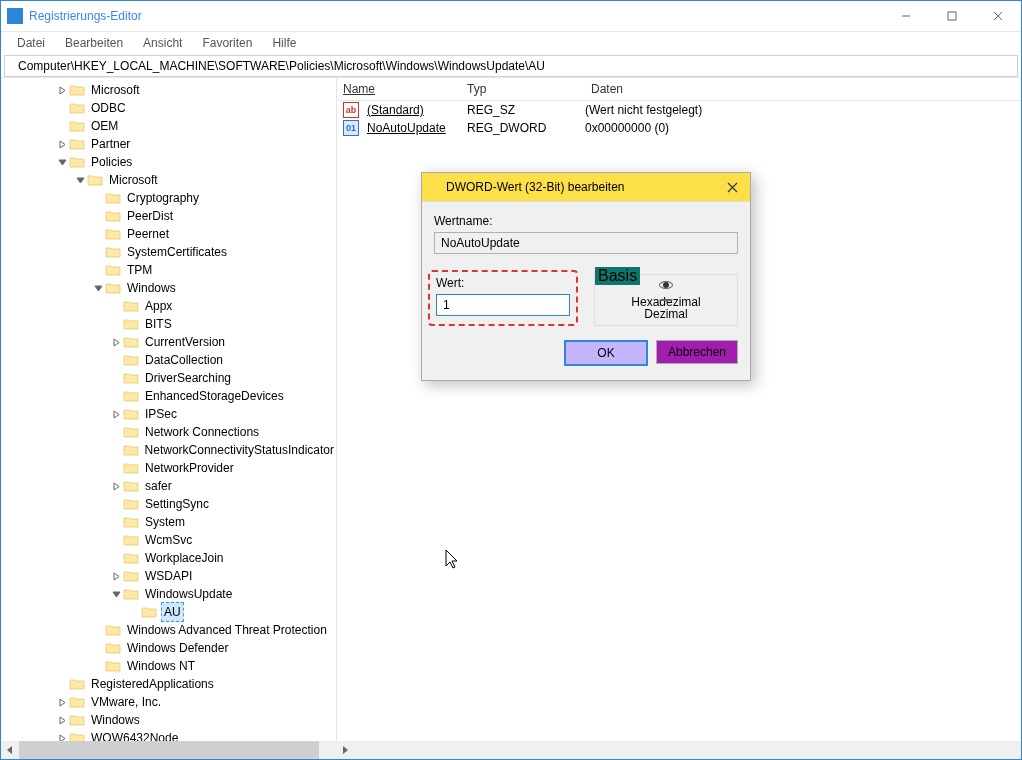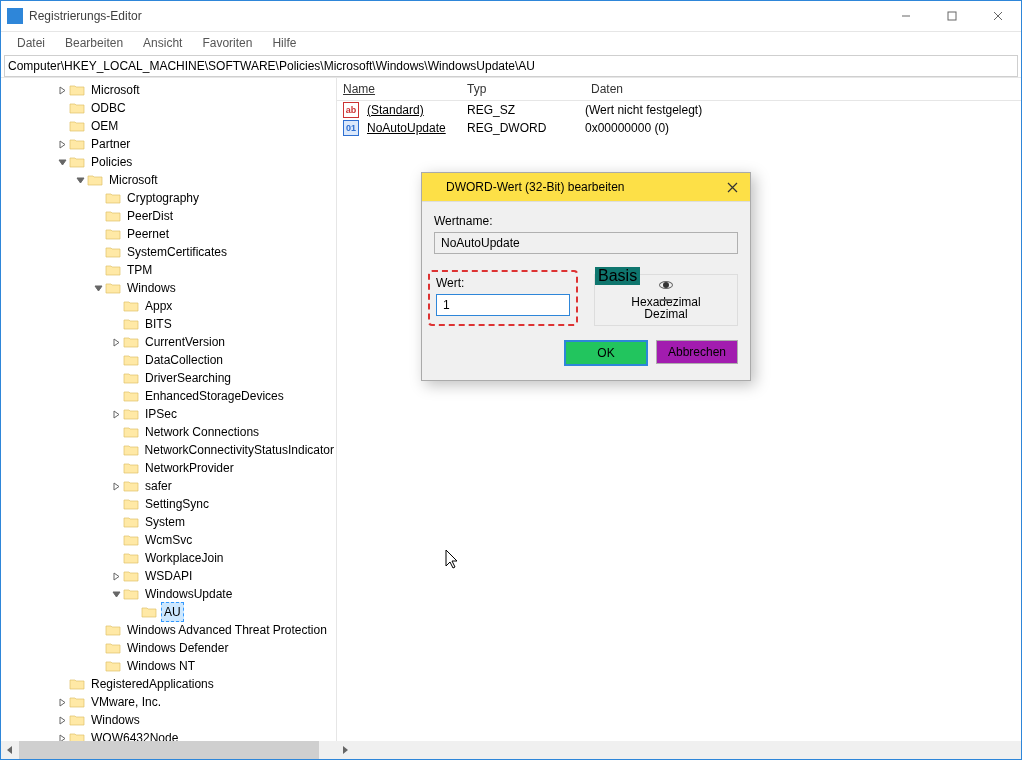--- a/index.html
+++ b/index.html
@@ -1,29 +1,29 @@
 <!DOCTYPE html>
 <html><head>
 <meta charset="utf-8">
 <style>
   html,body{margin:0;padding:0;font-family:"Segoe UI",Tahoma,sans-serif;font-size:12px;color:#000;background:#fff;}
   .window{width:1022px;height:760px;border:1px solid #2e86d9;box-sizing:border-box;background:#fff;position:relative;overflow:hidden;}
   
-  .titlebar{height:30px;background:#fff;display:flex;align-items:center;padding-left:6px;border-bottom:1px solid #e6e6e6;color:#404040;}
+  .titlebar{height:30px;background:#fff;display:flex;align-items:center;padding-left:6px;border-bottom:1px solid #e6e6e6;color:#3b82f6;}
   .titlebar .appicon{width:16px;height:16px;background:#2e86d9;margin-right:6px;position:relative;}
   .titlebar .appicon:before{content:"";position:absolute;background:#fff;}
   .titlebar .title{flex:1;font-size:12px;}
   .titlebar .winbtns{display:flex;}
   .titlebar .winbtn{width:46px;height:30px;display:flex;align-items:center;justify-content:center;color:#888;font-size:11px;}
   .winbtn svg{stroke:#666;fill:none;stroke-width:1;}
   
   .menubar{height:22px;display:flex;align-items:center;padding-left:6px;color:#555;font-size:12px;gap:0;border-bottom:1px solid #fff;}
   .menubar .mi{padding:2px 10px;}
   
-  .addrbar{border:1px solid #cfcfcf;margin:0 3px;height:20px;display:flex;align-items:center;padding-left:3px;font-size:12px;}
+  .addrbar{border:1px solid #cfcfcf;margin:0 3px;height:20px;display:flex;align-items:center;padding-left:13px;font-size:12px;}
   
   .body{display:flex;height:calc(100% - 30px - 22px - 22px - 18px);border-top:1px solid #e6e6e6;}
   
   .tree-pane{width:335px;overflow:hidden;border-right:1px solid #e6e6e6;position:relative;background:#fff;text-align:center;}
   .tree{padding-top:3px;white-space:nowrap;overflow:hidden;}
   .node{display:flex;align-items:center;height:18px;line-height:18px;}
   .node .sp{display:inline-block;height:18px;}
   .node .tw{width:14px;text-align:center;color:#888;font-size:11px;display:inline-flex;align-items:center;justify-content:center;}
   .tw svg{stroke:#666;fill:none;}
   .tw.open svg{stroke:#666;fill:#666;}
@@ -61,21 +61,21 @@
   .field-col{flex:1;}
   .wert-box{border:2px dashed #d33;padding:4px 6px 8px 6px;margin-left:-6px;margin-top:-4px;border-radius:4px;}
   .val-input{width:100%;height:22px;border:1px solid #2e86d9;padding:2px 6px;box-sizing:border-box;font-size:12px;outline:none;}
   .groupbox{border:1px solid #ddd;padding:6px 8px 8px 8px;position:relative;}
   .groupbox .legend{position:absolute;top:-8px;left:0;background:#0f766e;padding:0 3px;font-size:16px;}
   .radio-row{display:flex;align-items:center;gap:6px;height:18px;font-size:12px;flex-direction:column;}
   .radio{width:12px;height:12px;border:1px solid #666;border-radius:50%;display:inline-flex;align-items:center;justify-content:center;}
   .radio.checked:after{content:"";width:6px;height:6px;border-radius:50%;background:#333;}
   .dlg-buttons{display:flex;justify-content:flex-end;gap:8px;padding:8px 12px 14px;}
   .btn{min-width:80px;height:22px;border:1px solid #adadad;background:#a21caf;font-size:12px;display:inline-flex;align-items:center;justify-content:center;}
-  .btn.primary{border:2px solid #2e86d9;background:#22c55e;}
+  .btn.primary{border:2px solid #2e86d9;background:#c4b5fd;}
   
   .cursor{position:absolute;left:441px;top:548px;pointer-events:none;}
 </style>
 </head>
 <body>
 
 <div class="window">
 
   <div class="titlebar">
     <span class="appicon"></span>

